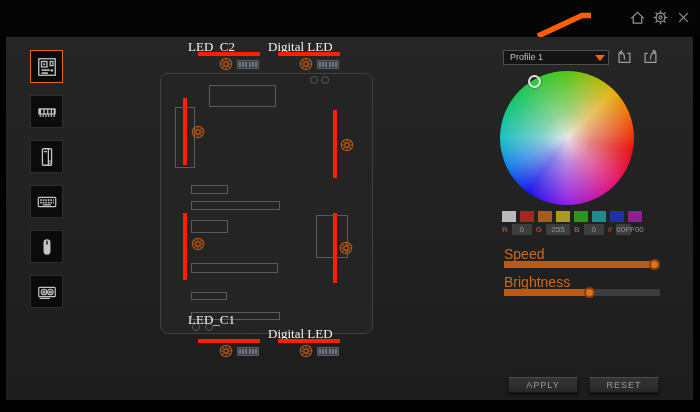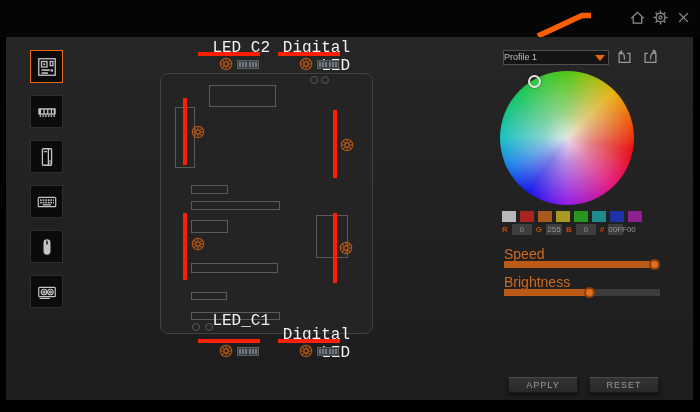--- a/index.html
+++ b/index.html
@@ -20,30 +20,30 @@
             cursor:pointer;box-sizing:border-box;}
   .side-btn.selected{border:1px solid #e8671d;}
 
   
   .board{position:absolute;left:160px;top:73px;width:213px;height:261px;
          background:#242424;border:1px solid #414141;border-radius:8px;box-sizing:border-box;}
   .b-outline{position:absolute;border:1px solid #5a5a5a;box-sizing:border-box;}
   .led-strip{position:absolute;width:4px;background:#ff2004;}
   .b-circle{position:absolute;width:8px;height:8px;border:1px solid #5a5a5a;border-radius:50%;box-sizing:border-box;}
 
-  .zone-label{position:absolute;width:82px;text-align:right;color:#f2f2f2;
-              font-family:Liberation Mono, monospace;font-size:16px;}
+  .zone-label{position:absolute;width:82px;text-align:left;color:#f2f2f2;
+              font-family:Liberation Serif, serif;font-size:13px;}
   .zone-bar{position:absolute;width:62px;height:4px;background:#ff2004;}
   .zone-gear{position:absolute;width:14px;height:14px;cursor:pointer;}
   .zone-conn{position:absolute;width:22px;height:9px;cursor:pointer;}
 
   
   .dropdown{position:absolute;left:503px;top:50px;width:106px;height:15px;background:#141414;
             border:1px solid #4f4f4f;box-sizing:border-box;color:#c0c0c0;font-size:9px;
-            line-height:13px;padding-left:0;cursor:pointer;}
+            line-height:13px;padding-left:6px;cursor:pointer;}
   .dropdown .tri{position:absolute;right:3px;top:4px;width:0;height:0;
                  border-left:5px solid transparent;border-right:5px solid transparent;
                  border-top:6px solid #e8670f;}
   .profile-io{position:absolute;top:47px;width:19px;height:18px;cursor:pointer;}
 
   .wheel{position:absolute;left:500px;top:71px;width:134px;height:134px;border-radius:50%;cursor:crosshair;
     background:
      radial-gradient(circle, rgba(235,235,235,.95) 0%, rgba(222,222,222,.55) 26%, rgba(215,215,215,0) 72%),
      conic-gradient(from 0deg,
        hsl(100,85%,42%), hsl(45,90%,48%) 12.5%, hsl(18,95%,48%) 22%, hsl(0,90%,48%) 28%,
@@ -332,21 +332,21 @@
       <div class="swatch" style="background: rgb(40, 150, 30);"></div>
       <div class="swatch" style="background: rgb(30, 140, 140);"></div>
       <div class="swatch" style="background: rgb(32, 48, 168);"></div>
       <div class="swatch" style="background: rgb(142, 32, 144);"></div>
     </div>
 
   <div class="rgb-row">
     <span class="rgb-label">R</span>
     <span class="rgb-box" style="width:20px">0</span>
     <span class="rgb-label">G</span>
-    <span class="rgb-box" style="width:16px">255</span>
+    <span class="rgb-box" style="width:24px">255</span>
     <span class="rgb-label">B</span>
     <span class="rgb-box" style="width:20px">0</span>
     <span class="rgb-label">#</span>
     <span class="rgb-box" style="width:15px">00FF00</span>
   </div>
 
   <div class="slider-label" style="top:246px">Speed</div>
   <div class="slider" style="top:261px">
     <div class="fill" style="width: 97%;"></div>
     <div class="knob" style="left: calc(97% - 6px);"></div>

